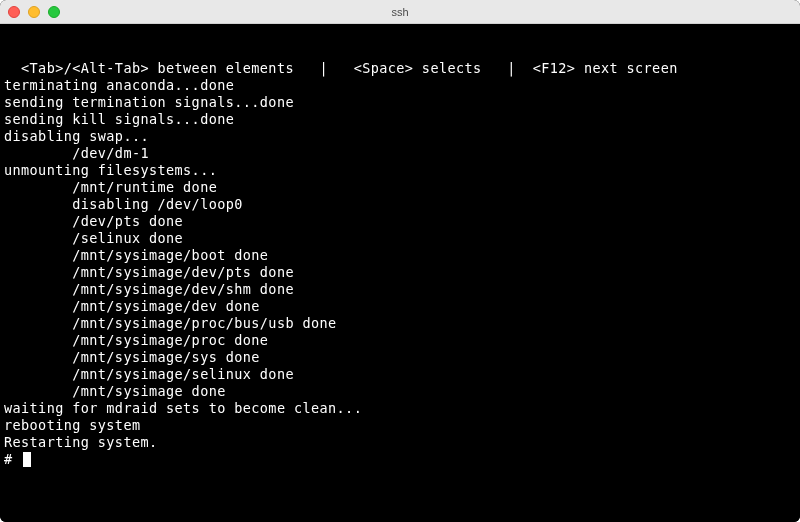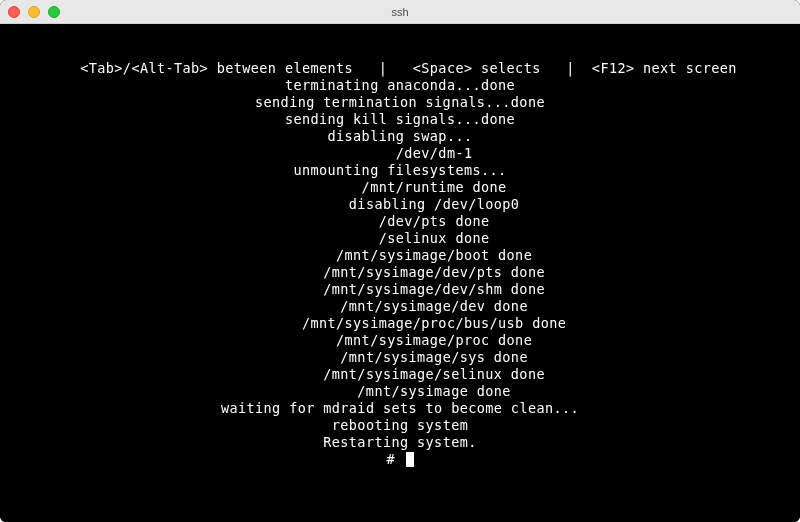--- a/index.html
+++ b/index.html
@@ -57,21 +57,20 @@
       background: #000;
       color: #fff;
       font-size: 13.5px;
       line-height: 17px;
       padding: 2px 4px 4px 4px;
       white-space: pre;
       letter-spacing: 0.4px;
     }
     .line {
       white-space: pre;
-      text-align: center;
     }
     .cursor {
       display: inline-block;
       width: 8px;
       height: 15px;
       background: #fff;
       vertical-align: text-bottom;
       margin-left: 2px;
     }
   </style>

